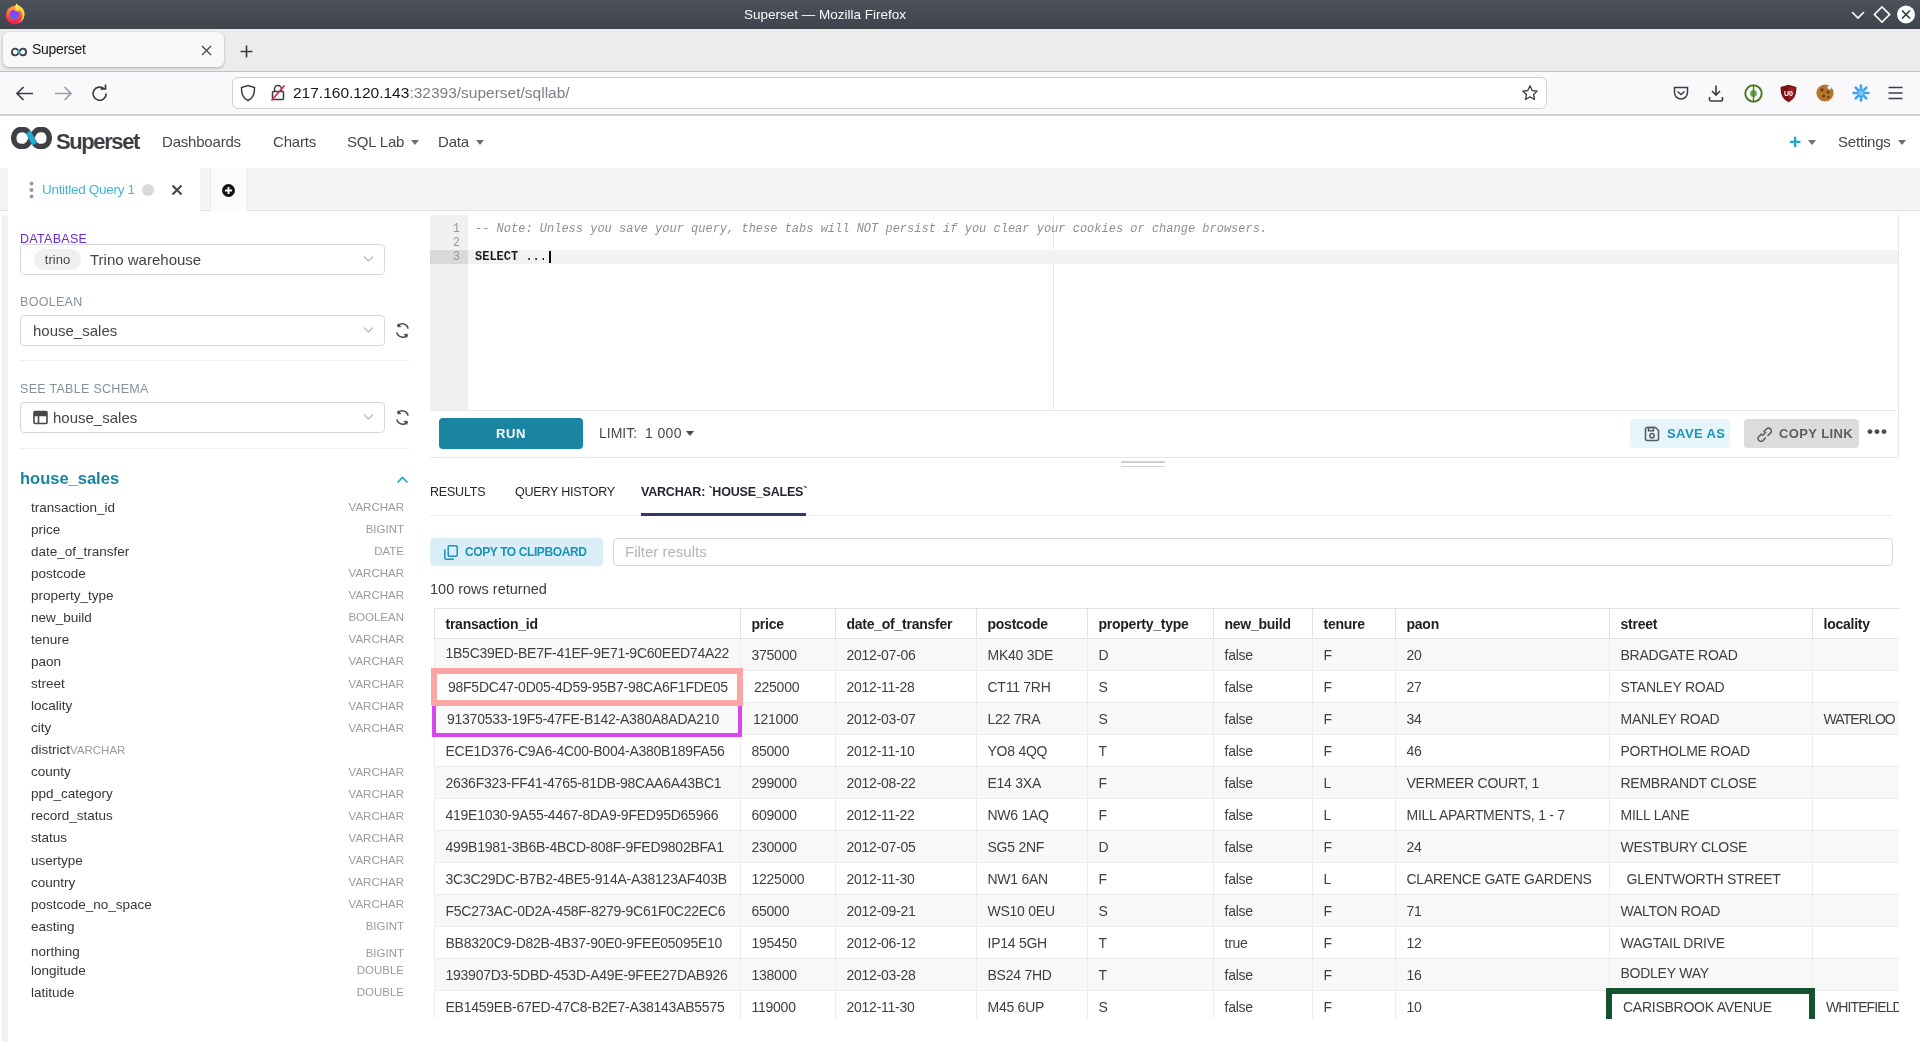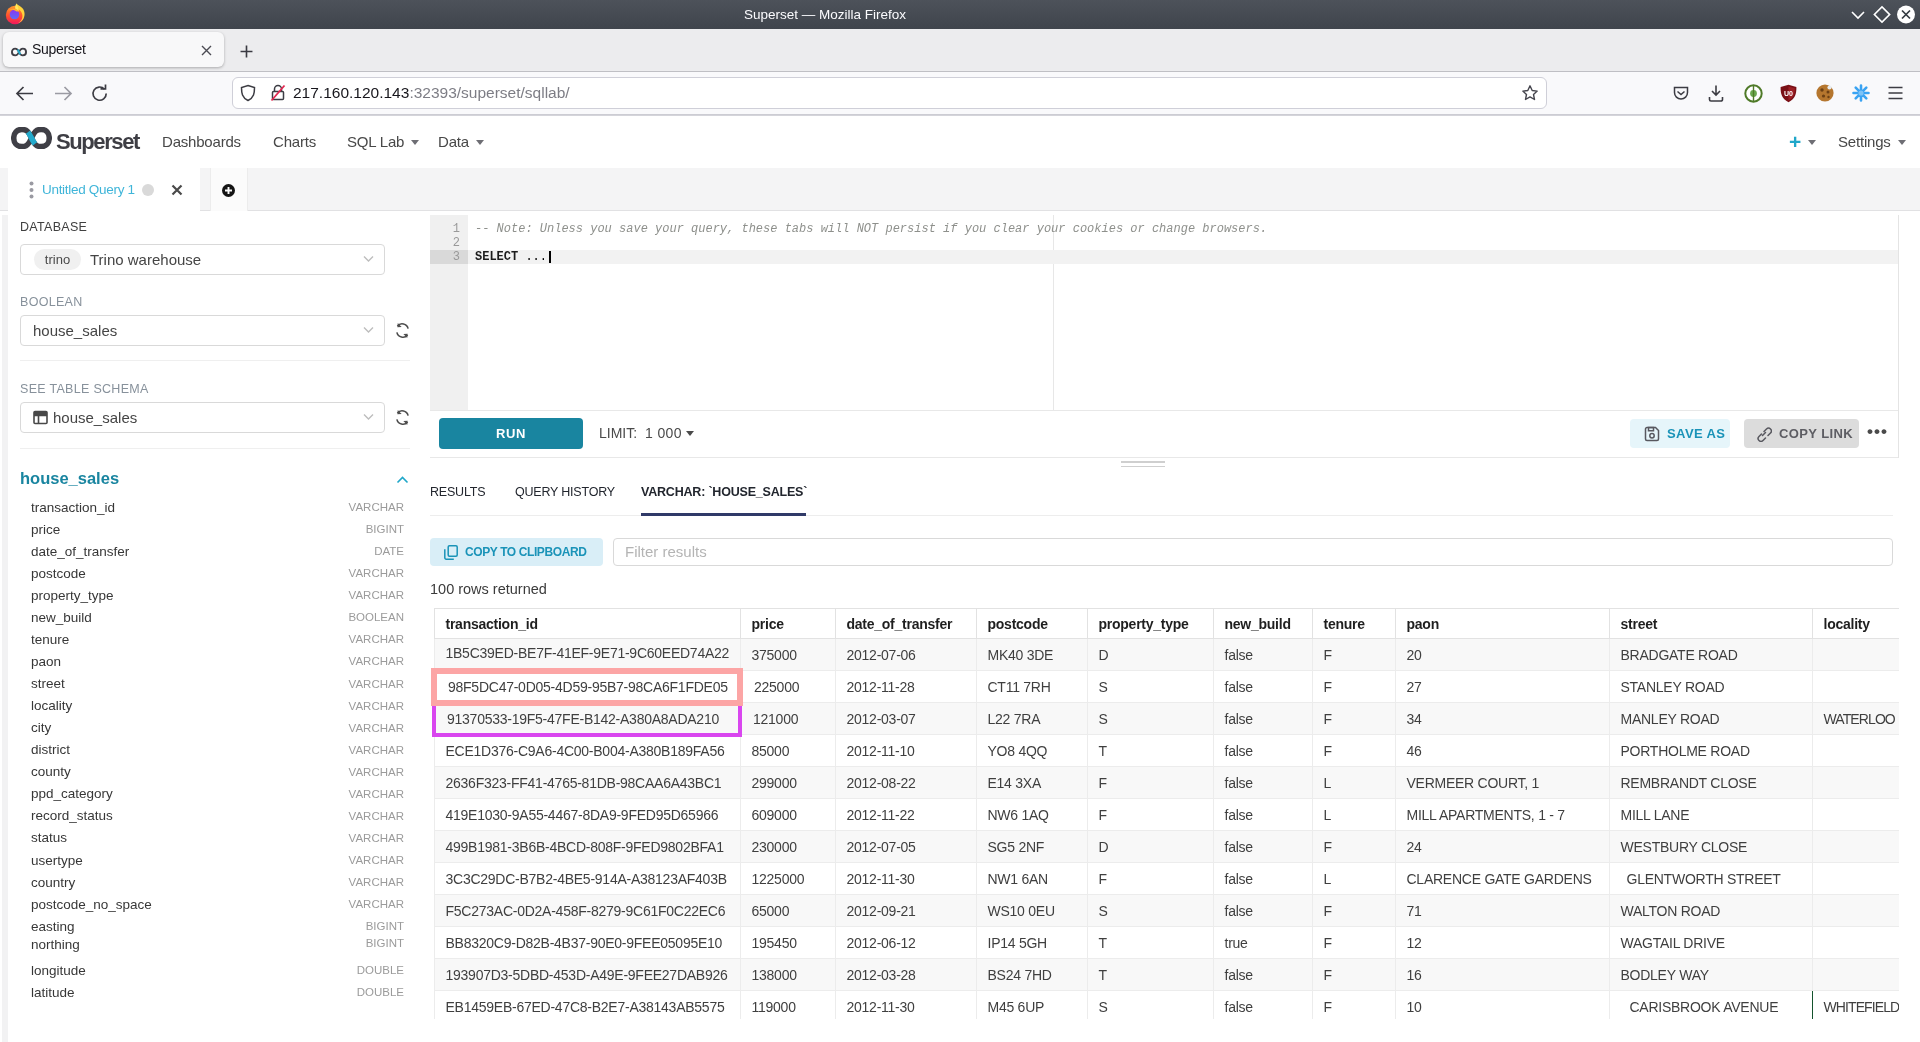--- a/index.html
+++ b/index.html
@@ -139,21 +139,21 @@
 <div class="abs" style="left:142px;top:184px;width:12px;height:12px;border-radius:50%;background:#d9d9d9;"></div>
 <svg class="abs" style="left:171px;top:184px;" width="12" height="12" viewBox="0 0 12 12">
   <path d="M1.5 1.5 l9 9 M10.5 1.5 l-9 9" stroke="#4a4a4a" stroke-width="2.2"></path>
 </svg>
 <div class="abs" style="left:222px;top:184px;width:13px;height:13px;border-radius:50%;background:#141414;"></div>
 <svg class="abs" style="left:222px;top:184px;" width="13" height="13" viewBox="0 0 13 13">
   <path d="M6.5 3 v7 M3 6.5 h7" stroke="#fbfbfb" stroke-width="1.9"></path>
 </svg>
 
 <div class="abs" style="left:2px;top:215px;width:6px;height:827px;background:#f2f2f3;"></div>
-<div class="abs" style="left:20px;top:220px;font-size:12.5px;color:#404040;letter-spacing:.3px;">DATABASE</div>
+<div class="abs" style="left:20px;top:232px;font-size:12.5px;color:#6d28d9;letter-spacing:.3px;">DATABASE</div>
 <div class="abs" style="left:20px;top:244px;width:365px;height:31px;background:#fff;border:1px solid #d9d9d9;border-radius:4px;"></div>
 <div class="abs" style="left:34px;top:249px;width:47px;height:21px;background:#f0f0f0;border-radius:10.5px;text-align:center;line-height:21px;font-size:13px;color:#4a4a4a;">trino</div>
 <div class="abs" style="left:90px;top:244px;height:31px;line-height:31px;font-size:15px;color:#454545;">Trino warehouse</div>
 <svg class="abs" style="left:363px;top:255px;" width="11" height="8" viewBox="0 0 11 8">
     <path d="M1 1.5 l4.5 4.5 l4.5 -4.5" fill="none" stroke="#bdbdbd" stroke-width="1.4"></path>
   </svg>
 <div class="abs" style="left:20px;top:295px;font-size:12.5px;color:#87919b;letter-spacing:.3px;">BOOLEAN</div>
 <div class="abs" style="left:20px;top:315px;width:365px;height:31px;background:#fff;border:1px solid #d9d9d9;border-radius:4px;"></div>
 <div class="abs" style="left:33px;top:315px;height:31px;line-height:31px;font-size:15px;color:#454545;">house_sales</div>
 <svg class="abs" style="left:363px;top:326px;" width="11" height="8" viewBox="0 0 11 8">
@@ -224,21 +224,21 @@
       <span style="font-size:11.5px;color:#9b9b9b;">VARCHAR</span>
     </div>
     <div style="height:22.07px;display:flex;justify-content:space-between;align-items:center;">
       <span>locality</span>
       <span style="font-size:11.5px;color:#9b9b9b;">VARCHAR</span>
     </div>
     <div style="height:22.07px;display:flex;justify-content:space-between;align-items:center;">
       <span>city</span>
       <span style="font-size:11.5px;color:#9b9b9b;">VARCHAR</span>
     </div>
-    <div style="height:22.07px;display:flex;justify-content:space-between;align-items:center;gap:20px;">
+    <div style="height:22.07px;display:flex;justify-content:flex-start;align-items:center;">
       <span>district</span>
       <span style="font-size:11.5px;color:#9b9b9b;">VARCHAR</span>
     </div>
     <div style="height:22.07px;display:flex;justify-content:space-between;align-items:center;">
       <span>county</span>
       <span style="font-size:11.5px;color:#9b9b9b;">VARCHAR</span>
     </div>
     <div style="height:22.07px;display:flex;justify-content:space-between;align-items:center;">
       <span>ppd_category</span>
       <span style="font-size:11.5px;color:#9b9b9b;">VARCHAR</span>
@@ -260,21 +260,21 @@
       <span style="font-size:11.5px;color:#9b9b9b;">VARCHAR</span>
     </div>
     <div style="height:22.07px;display:flex;justify-content:space-between;align-items:center;">
       <span>postcode_no_space</span>
       <span style="font-size:11.5px;color:#9b9b9b;">VARCHAR</span>
     </div>
     <div style="height:22.07px;display:flex;justify-content:space-between;align-items:center;">
       <span>easting</span>
       <span style="font-size:11.5px;color:#9b9b9b;">BIGINT</span>
     </div>
-    <div style="height:22.07px;display:flex;justify-content:space-between;align-items:flex-start;">
+    <div style="height:22.07px;display:flex;justify-content:space-between;align-items:flex-end;">
       <span>northing</span>
       <span style="font-size:11.5px;color:#9b9b9b;">BIGINT</span>
     </div>
     <div style="height:22.07px;display:flex;justify-content:space-between;align-items:center;">
       <span>longitude</span>
       <span style="font-size:11.5px;color:#9b9b9b;">DOUBLE</span>
     </div>
     <div style="height:22.07px;display:flex;justify-content:space-between;align-items:center;">
       <span>latitude</span>
       <span style="font-size:11.5px;color:#9b9b9b;">DOUBLE</span>
@@ -491,18 +491,18 @@
         </tr>
         <tr style="height:32px;background:#fff;">
           <td style="border:1px solid #ececec;padding:0 11px;white-space:nowrap;overflow:hidden;">EB1459EB-67ED-47C8-B2E7-A38143AB5575</td>
           <td style="border:1px solid #ececec;padding:0 11px;white-space:nowrap;overflow:hidden;">119000</td>
           <td style="border:1px solid #ececec;padding:0 11px;white-space:nowrap;overflow:hidden;">2012-11-30</td>
           <td style="border:1px solid #ececec;padding:0 11px;white-space:nowrap;overflow:hidden;">M45 6UP</td>
           <td style="border:1px solid #ececec;padding:0 11px;white-space:nowrap;overflow:hidden;">S</td>
           <td style="border:1px solid #ececec;padding:0 11px;white-space:nowrap;overflow:hidden;">false</td>
           <td style="border:1px solid #ececec;padding:0 11px;white-space:nowrap;overflow:hidden;">F</td>
           <td style="border:1px solid #ececec;padding:0 11px;white-space:nowrap;overflow:hidden;">10</td>
-          <td style="border:1px solid #14532d;padding:0 20px;white-space:nowrap;overflow:hidden;">CARISBROOK AVENUE</td>
+          <td style="border:6px solid #14532d;padding:0 11px;white-space:nowrap;overflow:hidden;">CARISBROOK AVENUE</td>
           <td style="border:1px solid #ececec;padding:0 11px;letter-spacing:-0.9px;white-space:nowrap;overflow:hidden;">WHITEFIELD</td>
         </tr>
       </tbody>
     </table>
   </div>
 
 </body></html>

